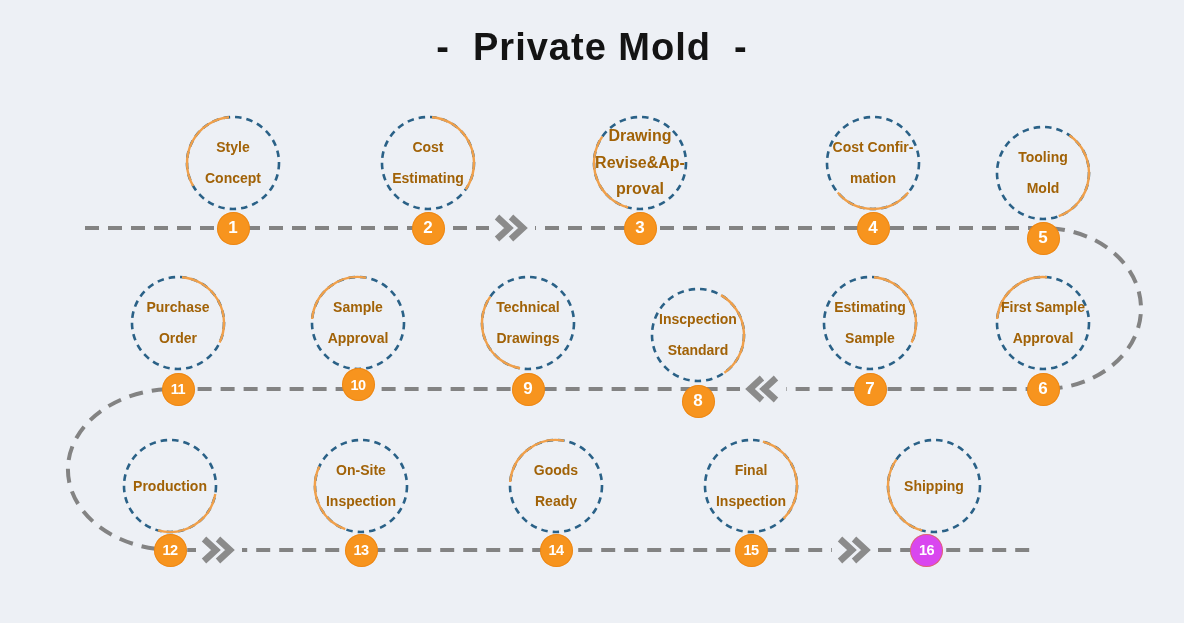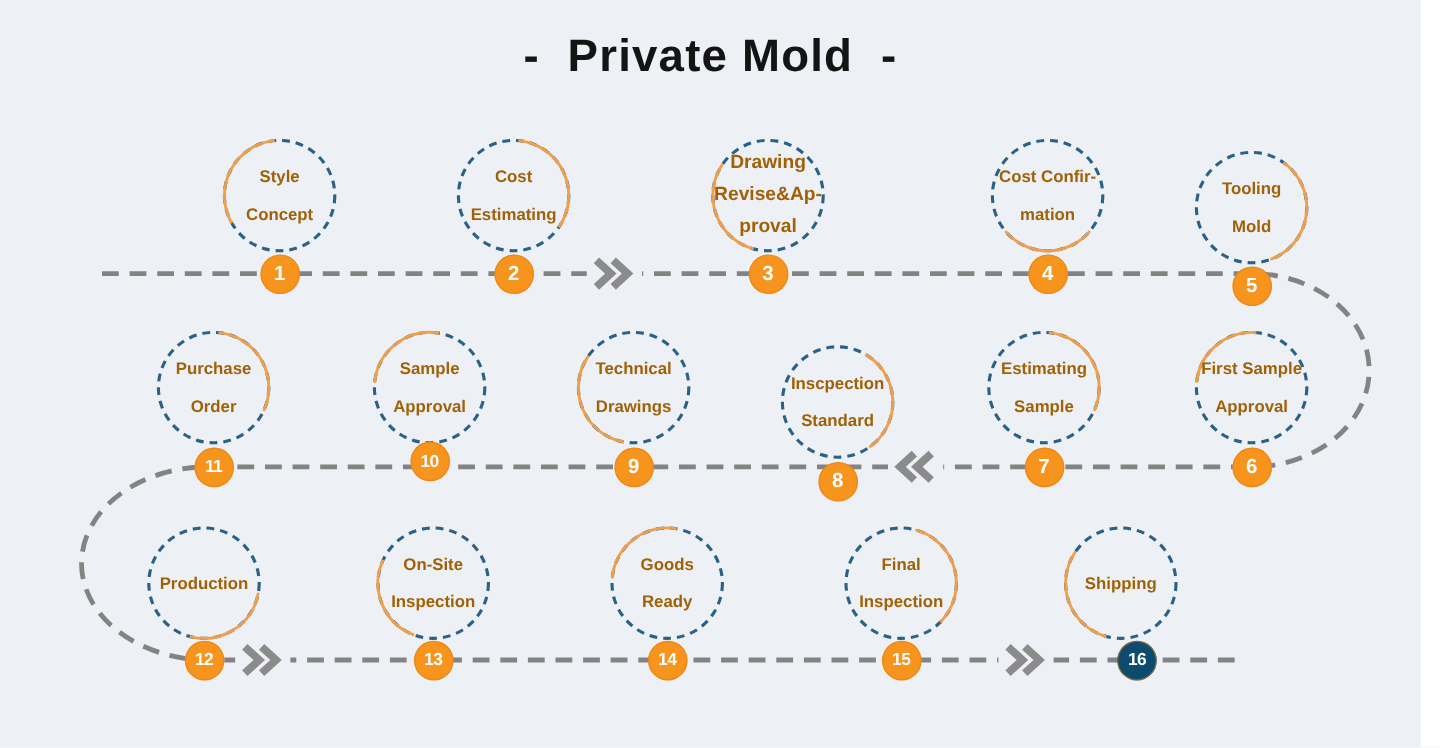--- a/index.html
+++ b/index.html
@@ -214,16 +214,16 @@
         <div class="label">Final
 Inspection</div>
         <div class="badge two" style="left: 43.5px; top: 107.5px; background: rgb(247, 148, 30);">15</div>
       </div>
       <div class="node" style="left: 874px; top: 426px;">
         <svg width="120" height="120" class="ring">
           <circle cx="60" cy="60" r="46" fill="none" stroke="#2a6187" stroke-width="2.6" stroke-dasharray="6.5 5"></circle>
           <path d="M 48.09 104.43 A 46 46 0 0 1 22.32 33.62" fill="none" stroke="#f0a04b" stroke-width="2.4"></path>
         </svg>
         <div class="label">Shipping</div>
-        <div class="badge two" style="left: 57px; top: 107.5px; background: #0c4a6e;">16</div>
+        <div class="badge two" style="left: 36px; top: 107.5px; background: #d946ef;">16</div>
       </div>
     </div>
 </div>
 
 </body></html>

